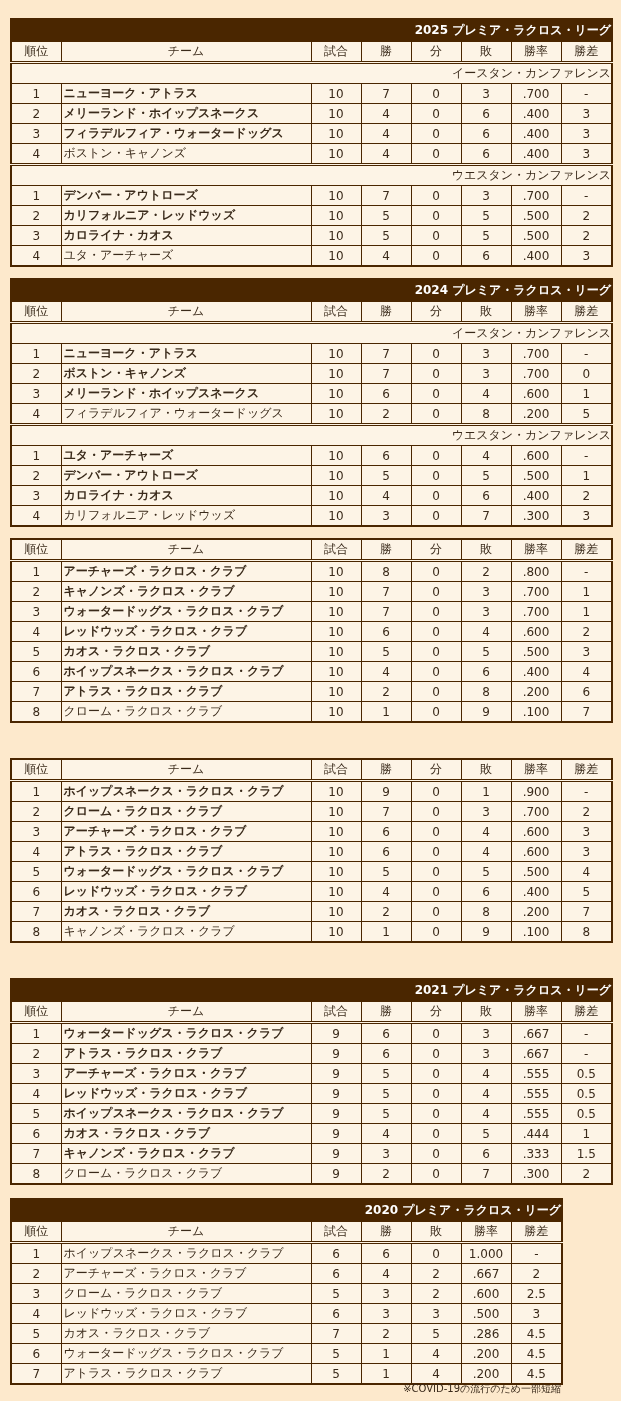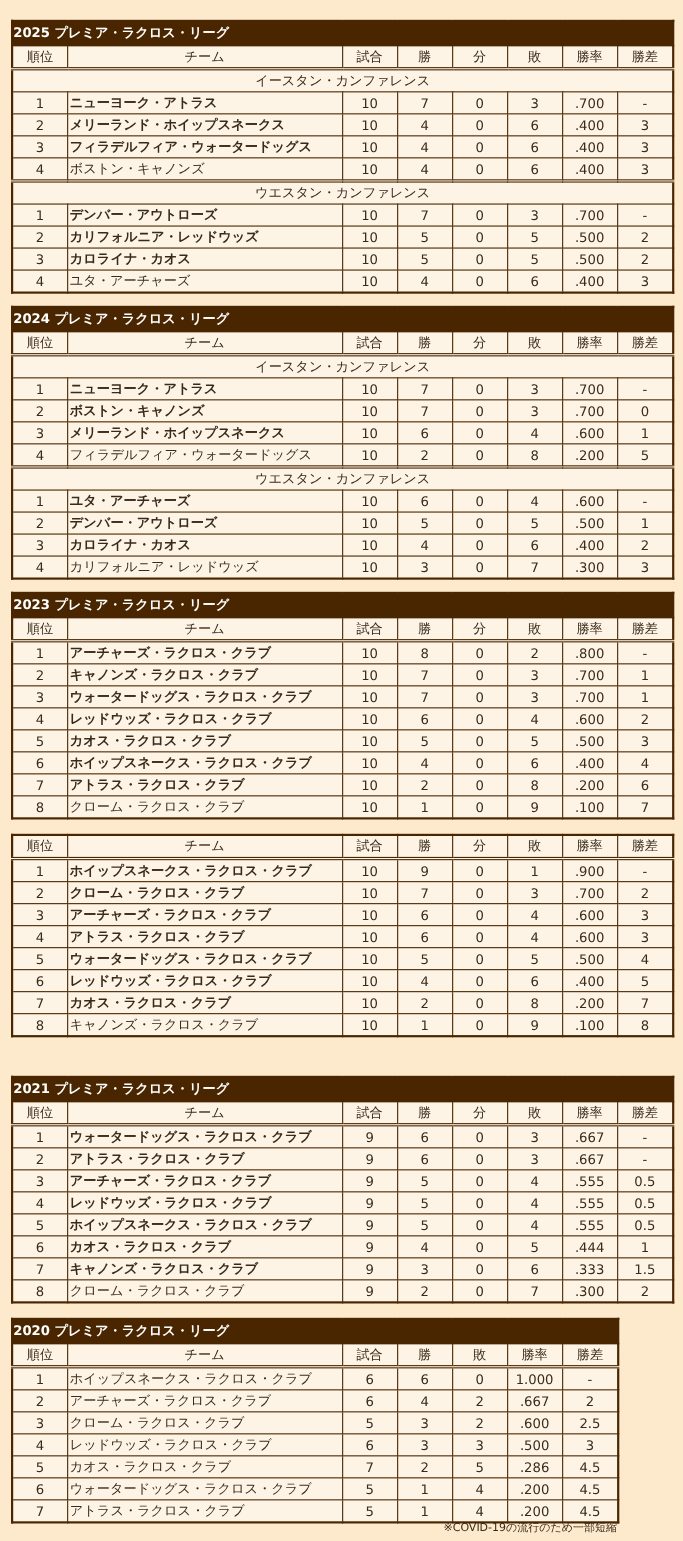--- a/index.html
+++ b/index.html
@@ -22,42 +22,42 @@
   }
   .standings.full { width: 601px; }
   .standings.short { width: 551px; }
   .standings caption, .standings .title-row th {
     background: #4a2600;
     color: #ffffff;
     font-weight: bold;
     font-size: 12px;
     height: 21px;
     padding: 0;
-    text-align: left;
+    text-align: right;
   }
   .standings th.hdr {
     font-weight: normal;
     height: 19px;
     padding: 0;
     border: 1px solid #4a2600;
     border-bottom: 3px double #4a2600;
     text-align: center;
   }
   .standings td {
     height: 19px;
     padding: 0;
     border: 1px solid #4a2600;
     text-align: center;
     white-space: nowrap;
     overflow: hidden;
   }
   .standings td.team { text-align: left; padding-left: 2px; }
   .standings td.team.bold { font-weight: bold; margin-left: 40px; }
   .standings tr.conf td {
-    text-align: center;
+    text-align: right;
     border-left: none; border-right: none;
   }
   .standings tr.conf.sep td { border-top: 3px double #4a2600; }
   .note {
     position: absolute;
     left: 10px; width: 551px;
     text-align: right;
     font-size: 10px;
     color: #3a2a1a;
   }
@@ -301,23 +301,20 @@
         <col style="width: 50px;">
         <col style="width: 250px;">
         <col style="width: 50px;">
         <col style="width: 50px;">
         <col style="width: 50px;">
         <col style="width: 50px;">
         <col style="width: 50px;">
         <col style="width: 51px;">
       </colgroup>
       <thead>
-        <tr class="title-row">
-          <th colspan="8">2023 プレミア・ラクロス・リーグ</th>
-        </tr>
         <tr>
           <th class="hdr">順位</th>
           <th class="hdr">チーム</th>
           <th class="hdr">試合</th>
           <th class="hdr">勝</th>
           <th class="hdr">分</th>
           <th class="hdr">敗</th>
           <th class="hdr">勝率</th>
           <th class="hdr">勝差</th>
         </tr>

